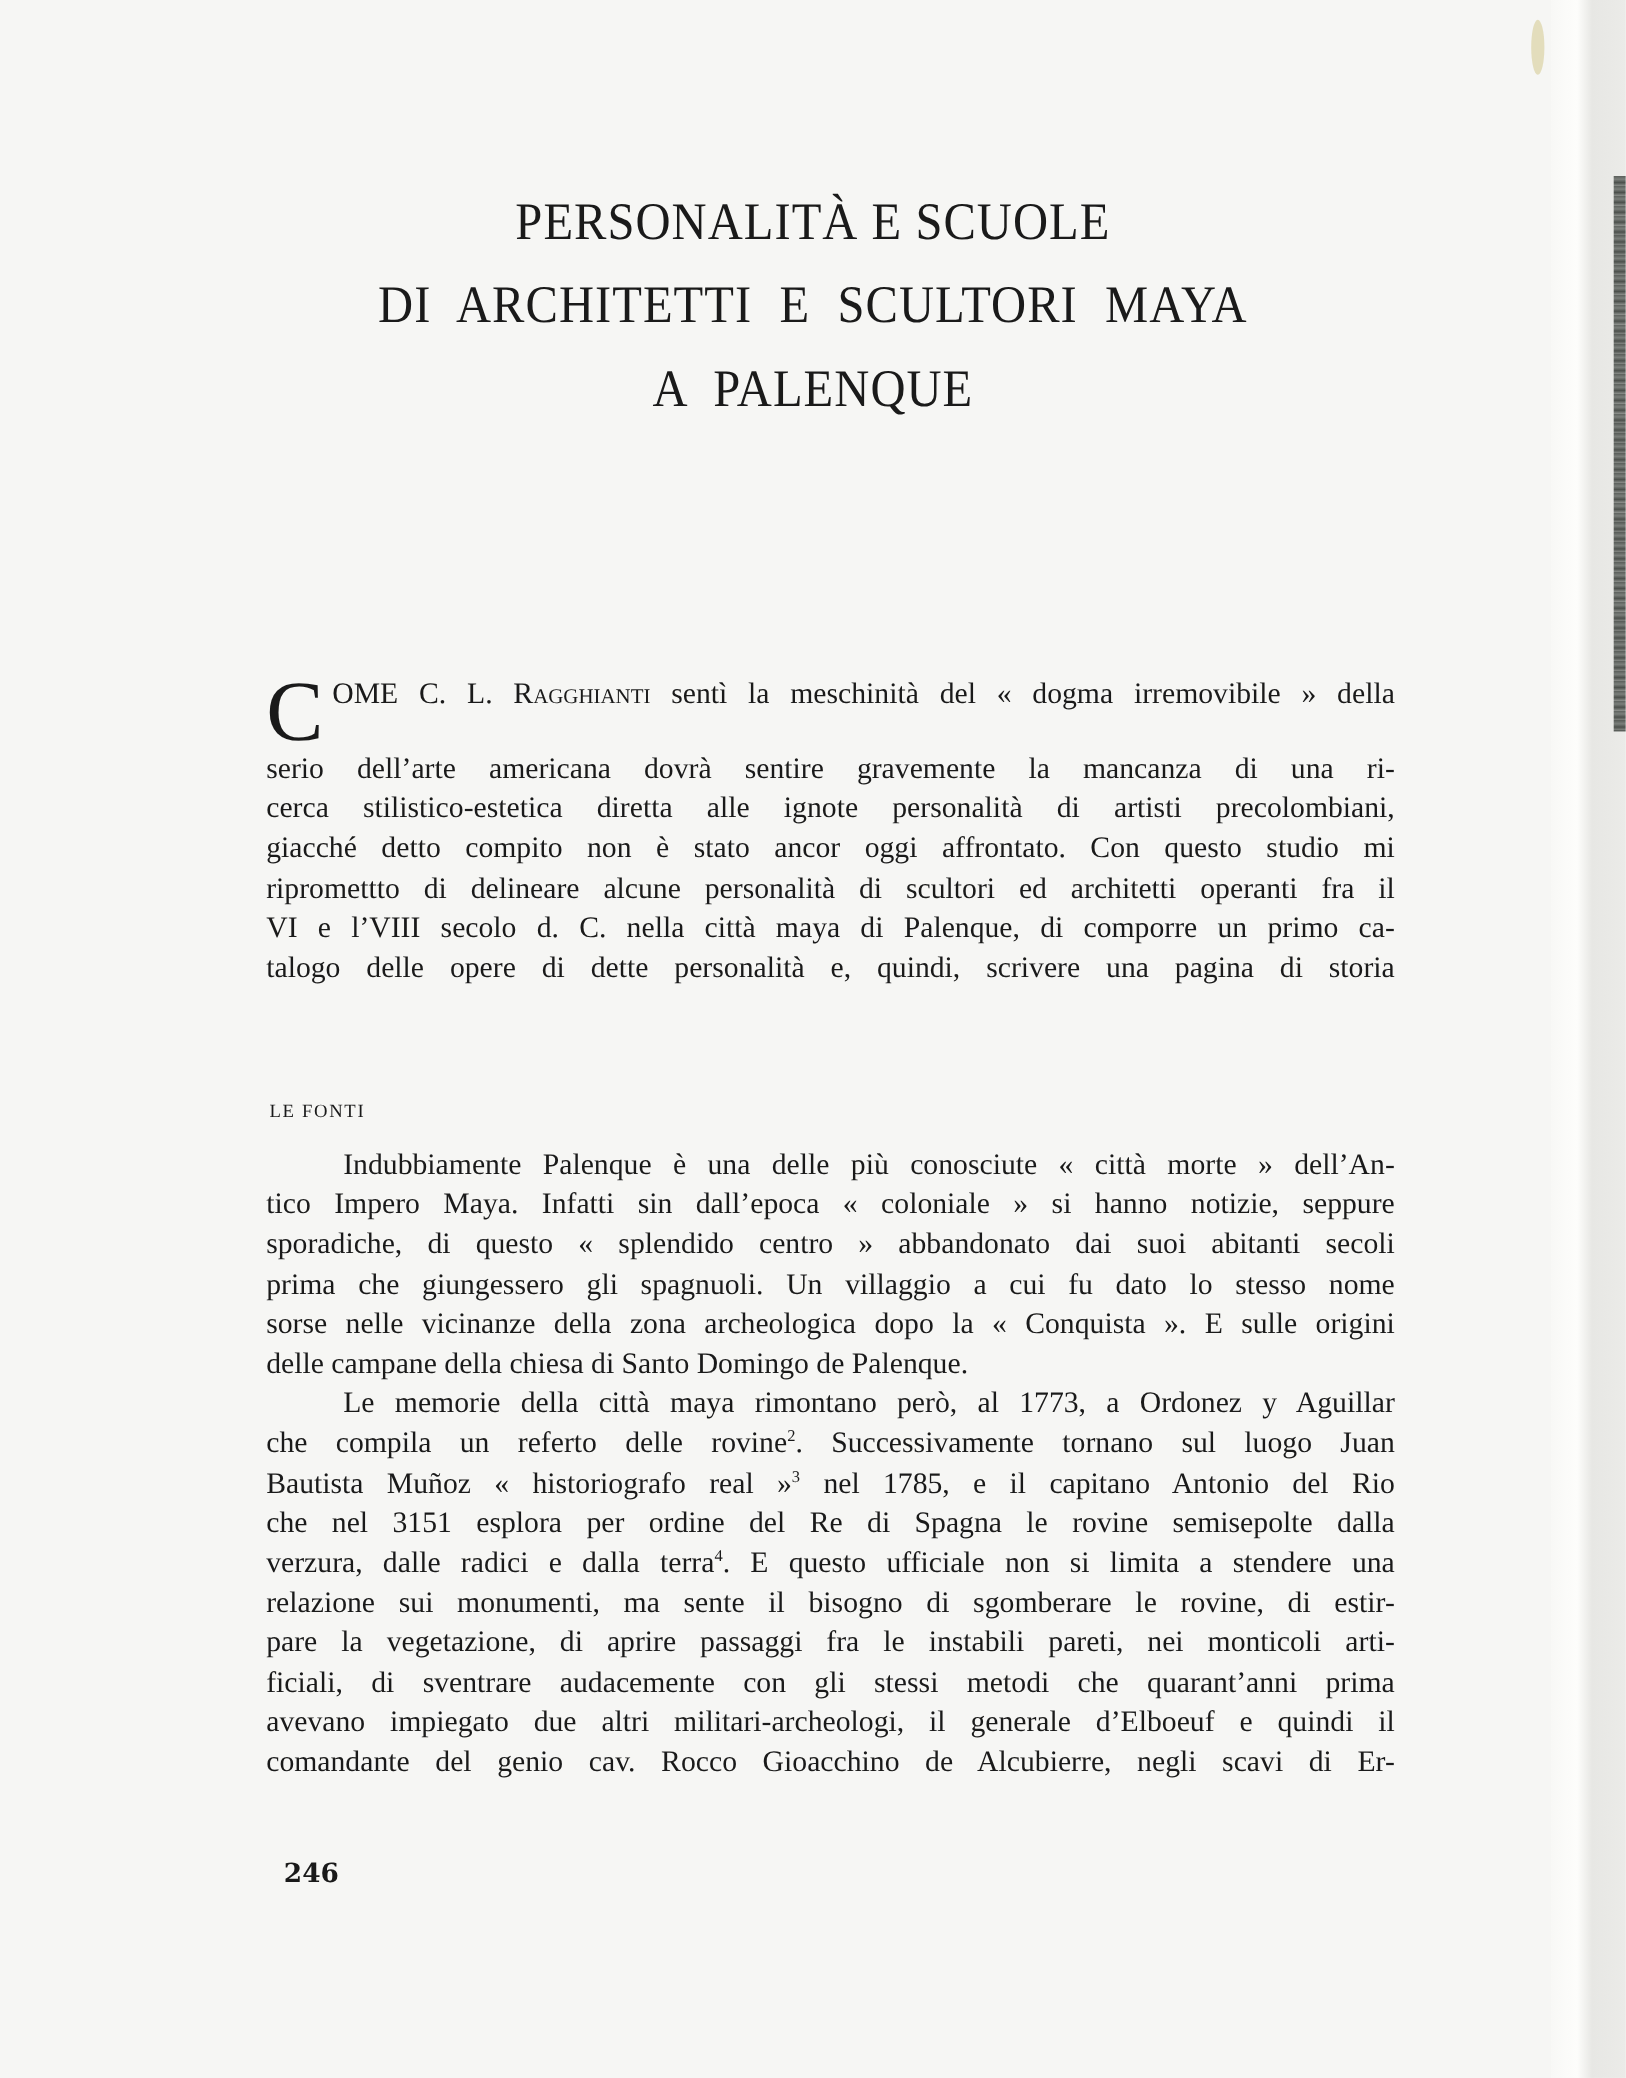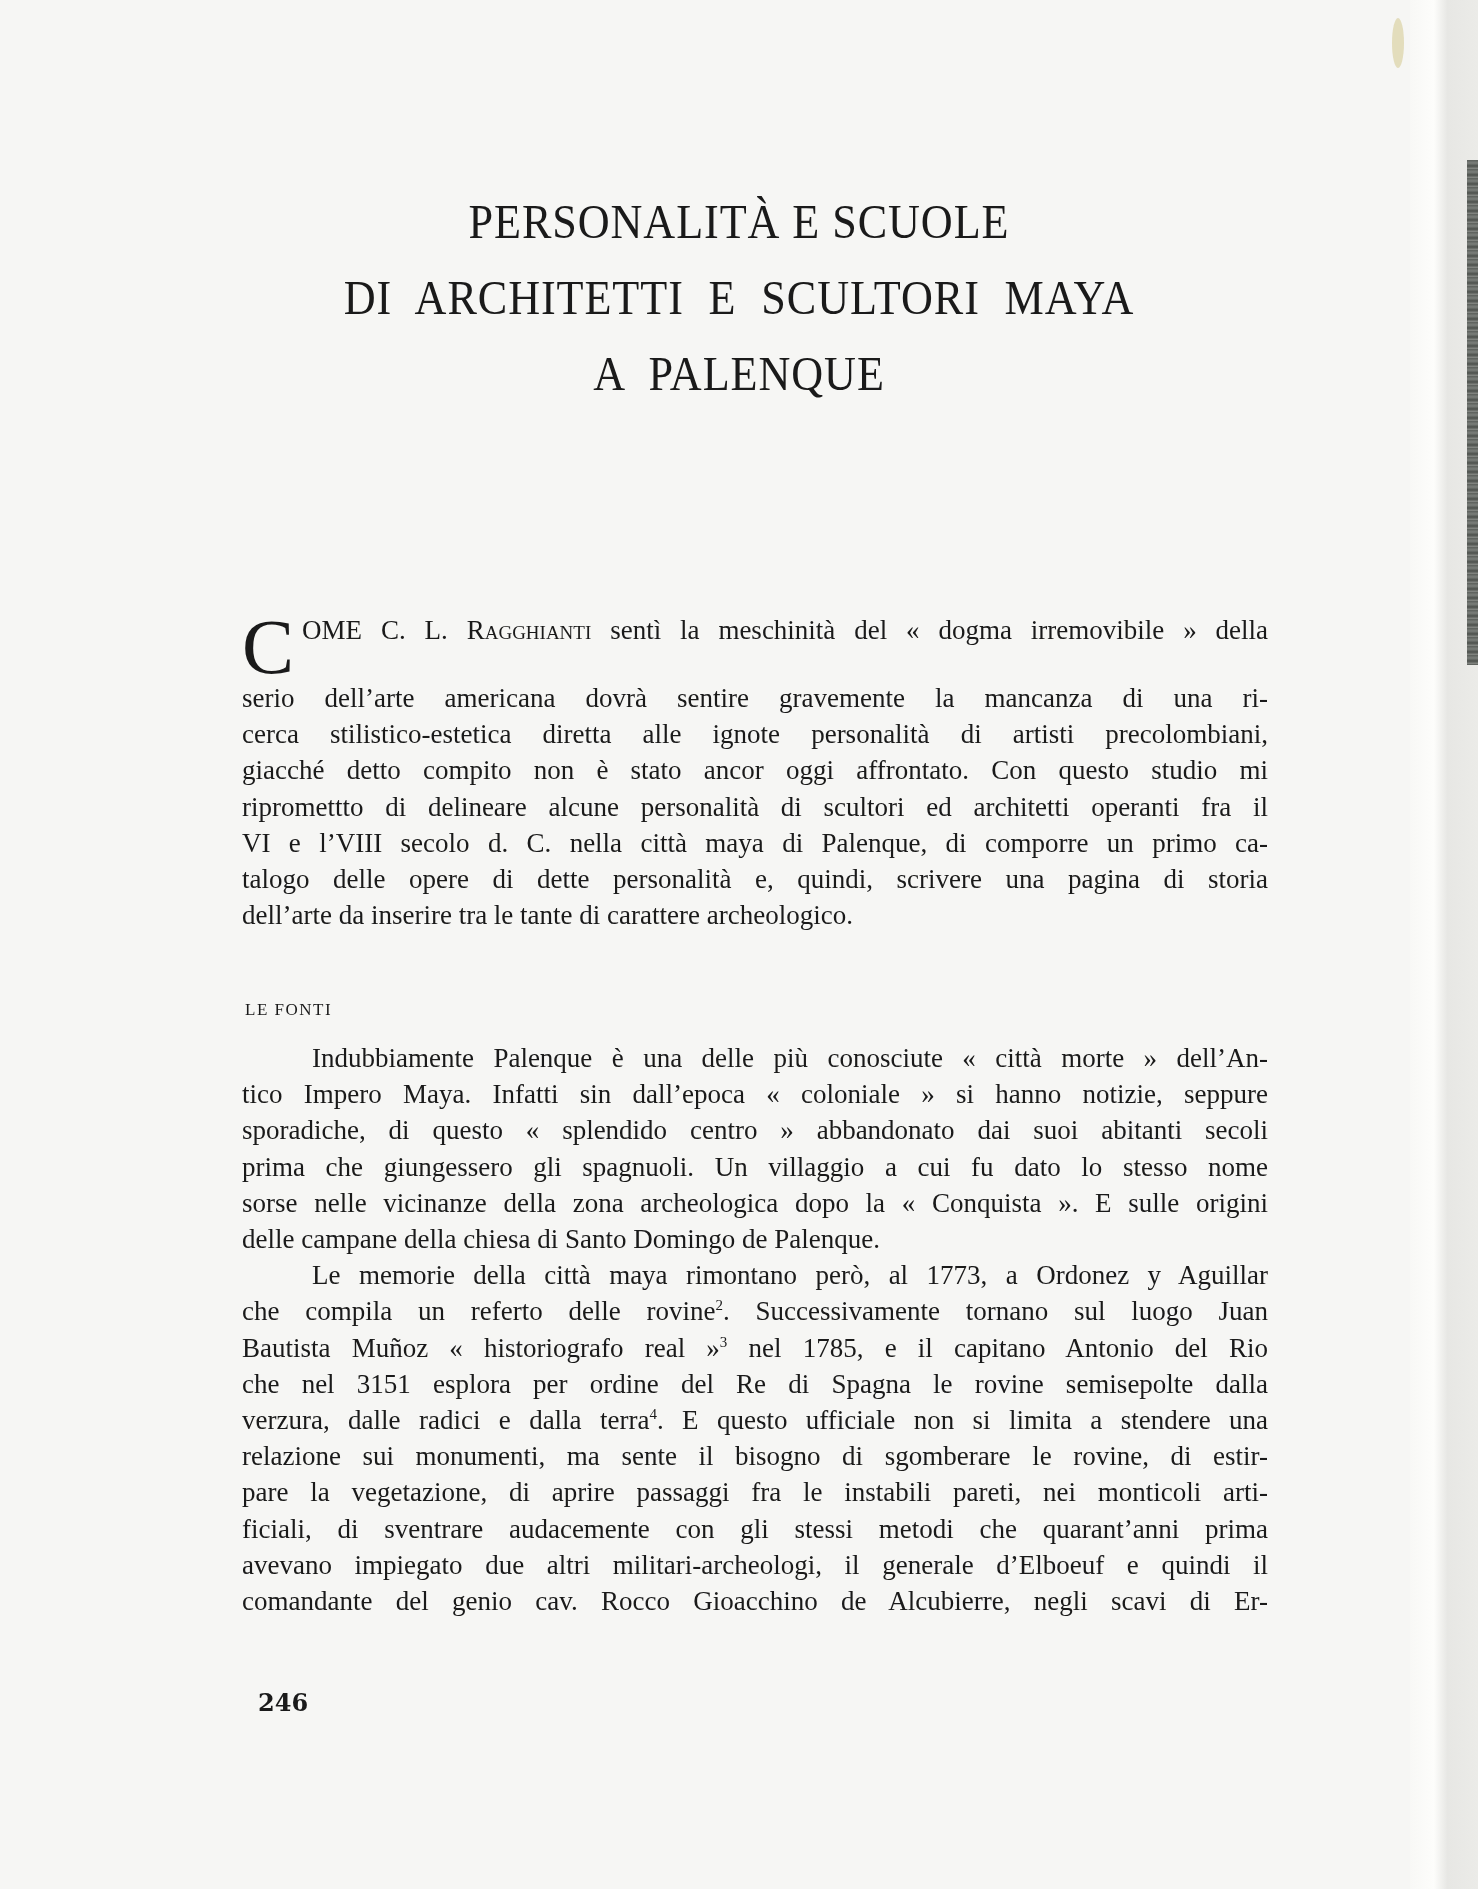--- a/index.html
+++ b/index.html
@@ -15,21 +15,21 @@
   }
   .edge-strip {
     position: absolute; left: 1467px; top: 160px; width: 11px; height: 505px;
     background: repeating-linear-gradient(to bottom, #5a5e5a 0px, #7b7f7b 3px, #4c504c 6px, #8a8d89 9px);
   }
   .stain {
     position: absolute; left: 1392px; top: 18px; width: 12px; height: 50px;
     border-radius: 50%; background: rgba(205, 190, 120, 0.45);
   }
   .title {
-    position: absolute; left: 0; width: 1478px; top: 184px;
+    position: absolute; left: 0; width: 1478px; top: 164px;
     text-align: center;
   }
   .title-line {
     display: block; font-size: 48px; letter-spacing: 1px; line-height: 76px;
     transform: scaleX(0.92);
   }
   .title-line.wide { word-spacing: 14px; }
   .body-block {
     position: absolute; left: 242px; width: 1026px;
     font-size: 27px; line-height: 36.2px;
@@ -76,21 +76,20 @@
   <div class="para">
     <span class="ln cap"><span class="sc">OME</span> <span class="sc">C. L. Ragghianti</span><span> sentì la meschinità del « dogma irremovibile » della</span></span>
   </div>
   <div class="para" style="clear: both;">
     <span class="ln">serio dell’arte americana dovrà sentire gravemente la mancanza di una ri-</span>
     <span class="ln">cerca stilistico-estetica diretta alle ignote personalità di artisti precolombiani,</span>
     <span class="ln">giacché detto compito non è stato ancor oggi affrontato. Con questo studio mi</span>
     <span class="ln">ripromettto di delineare alcune personalità di scultori ed architetti operanti fra il</span>
     <span class="ln">VI e l’VIII secolo d. C. nella città maya di Palenque, di comporre un primo ca-</span>
     <span class="ln">talogo delle opere di dette personalità e, quindi, scrivere una pagina di storia</span>
-    <span class="ln last">dell’arte da inserire tra le tante di carattere archeologico.</span>
   </div>
 </div>
 
 <div class="section-heading">LE FONTI</div>
 
 <div class="body-block sources">
   <div class="para">
     <span class="ln indent">Indubbiamente Palenque è una delle più conosciute « città morte » dell’An-</span>
     <span class="ln">tico Impero Maya. Infatti sin dall’epoca « coloniale » si hanno notizie, seppure</span>
     <span class="ln">sporadiche, di questo « splendido centro » abbandonato dai suoi abitanti secoli</span>

